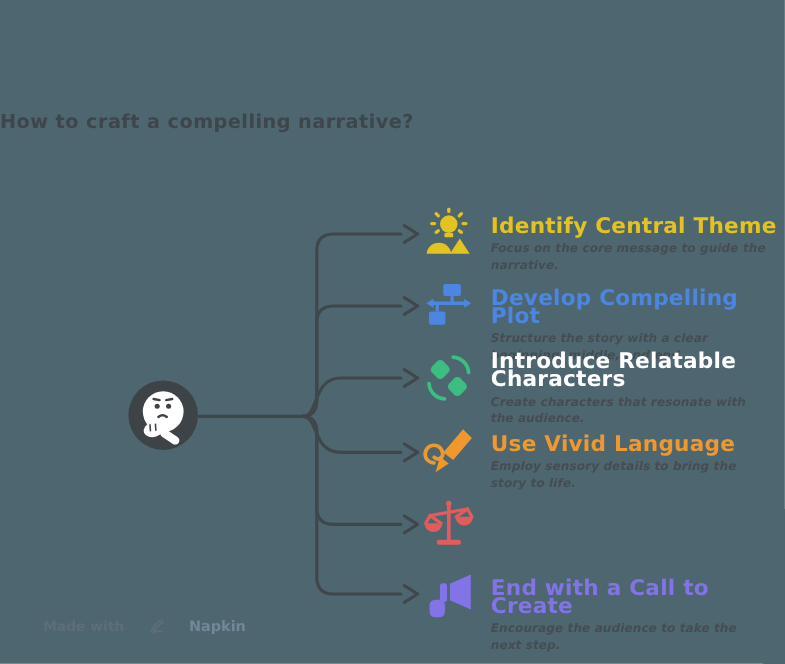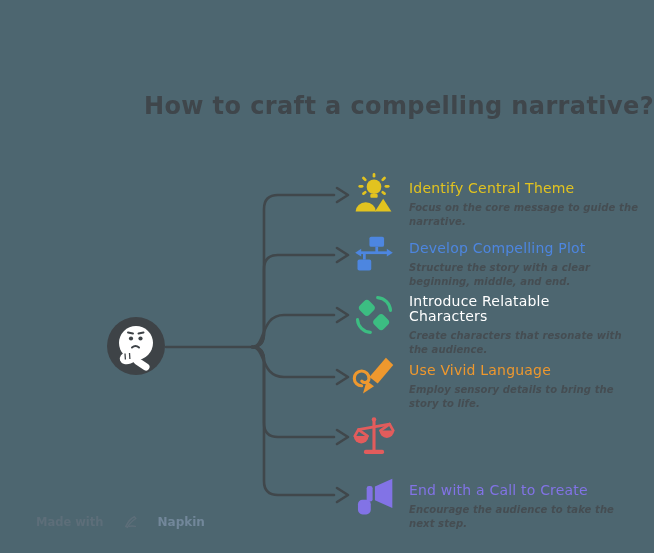--- a/index.html
+++ b/index.html
@@ -5,37 +5,37 @@
   html,body{margin:0;padding:0;}
   .canvas{
     position:relative;
     width:654px;height:553px;
     background:#4d6670;
     font-family:"DejaVu Sans",sans-serif;
     overflow:hidden;
   }
   .title{
     position:absolute;top:92px;left:0;width:654px;
-    text-align:right;
-    font-size:24px;font-weight:bold;letter-spacing:.4px;
+    text-align:left;
+    font-size:16px;font-weight:bold;letter-spacing:.4px;
   }
   .node{
     position:absolute;left:107px;top:317px;
     width:58px;height:58px;border-radius:50%;
     background:#3e4347;
   }
   .branches{position:absolute;left:160px;top:170px;width:200px;height:350px;}
   .item{
     position:absolute;left:352px;
     display:flex;align-items:flex-start;
   }
   .icon{flex:0 0 44px;width:44px;height:44px;display:block;}
   .txt{margin-left:13px;max-width:248px;}
   .heading{
-    font-size:14px;font-weight:normal;line-height:15px;
+    font-size:18px;font-weight:bold;line-height:15px;
     white-space:pre-line;letter-spacing:.2px;
   }
   .pad-s .heading{margin-top:8px;}
   .pad-d .heading{margin-top:1px;}
   .desc{
     margin-top:5px;
     font-size:10px;font-weight:bold;line-height:14px;
     white-space:pre-line;letter-spacing:.1px;font-style:italic;
   }
   .footer{

